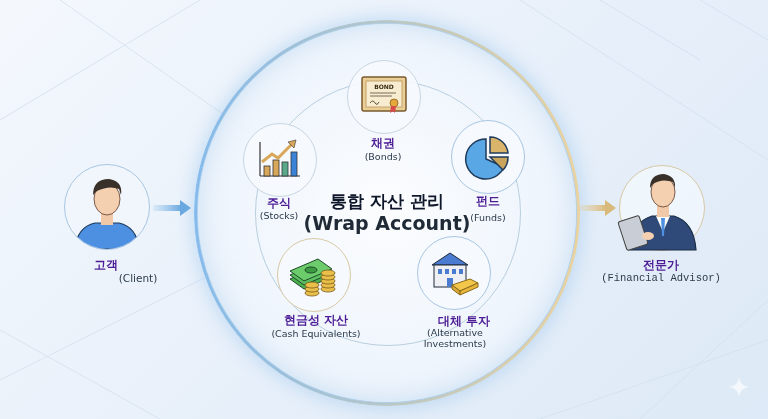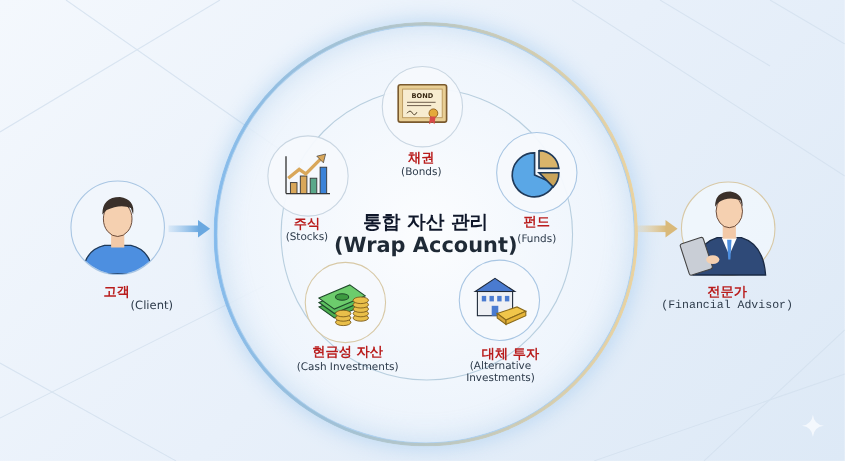--- a/index.html
+++ b/index.html
@@ -28,21 +28,21 @@
     border-radius: 50%; border: 1.5px solid rgba(160,190,210,0.7);
   }
   .node-circle {
     position: absolute; width: 72px; height: 72px; border-radius: 50%;
     background: rgba(245,249,253,0.95);
     border: 1.5px solid #c9d6e2;
   }
   .node-circle.gold { border-color: #d8c9a6; }
   .node-circle.blue { border-color: #a9c6e3; }
   .label-ko {
-    position: absolute; text-align: center; font-weight: bold; color: #b91c1c;
+    position: absolute; text-align: center; font-weight: bold; color: #4c1d95;
     font-size: 12px; white-space: nowrap; transform: translateX(-50%);
   }
   .label-en {
     position: absolute; text-align: left; color: #2c3a4a; font-size: 9.5px;
     white-space: nowrap; transform: translateX(-50%); line-height: 11px;
   }
   .center-title {
     position: absolute; left: 387px; top: 190px; transform: translateX(-50%);
     font-weight: bold; color: #0f172a; font-size: 17px; white-space: nowrap;
   }
@@ -134,21 +134,21 @@
       <ellipse cx="50" cy="42" rx="7" ry="3"></ellipse>
       <ellipse cx="50" cy="38" rx="7" ry="3"></ellipse>
       <ellipse cx="50" cy="34" rx="7" ry="3"></ellipse>
       <ellipse cx="34" cy="54" rx="7" ry="3"></ellipse>
       <ellipse cx="34" cy="50" rx="7" ry="3"></ellipse>
       <ellipse cx="34" cy="46" rx="7" ry="3"></ellipse>
     </g>
   </svg>
 </div>
 <div class="label-ko" style="left:316px;top:312px;">현금성 자산</div>
-<div class="label-en" style="left:316px;top:328px;">(Cash Investments)</div>
+<div class="label-en" style="left:316px;top:328px;">(Cash Equivalents)</div>
 
 <div class="node-circle blue" style="left:417px;top:236px;">
   <svg width="72" height="72" viewBox="0 0 72 72">
     <polygon points="14,28 32,16 50,28" fill="#4a7bd0" stroke="#1f2a3a" stroke-width="1"></polygon>
     <rect x="16" y="28" width="32" height="22" fill="#eef0f4" stroke="#1f2a3a" stroke-width="1"></rect>
     <rect x="20" y="32" width="4" height="5" fill="#4a7bd0"></rect>
     <rect x="27" y="32" width="4" height="5" fill="#4a7bd0"></rect>
     <rect x="34" y="32" width="4" height="5" fill="#4a7bd0"></rect>
     <rect x="41" y="32" width="4" height="5" fill="#4a7bd0"></rect>
     <rect x="29" y="41" width="6" height="9" fill="#4a7bd0"></rect>

